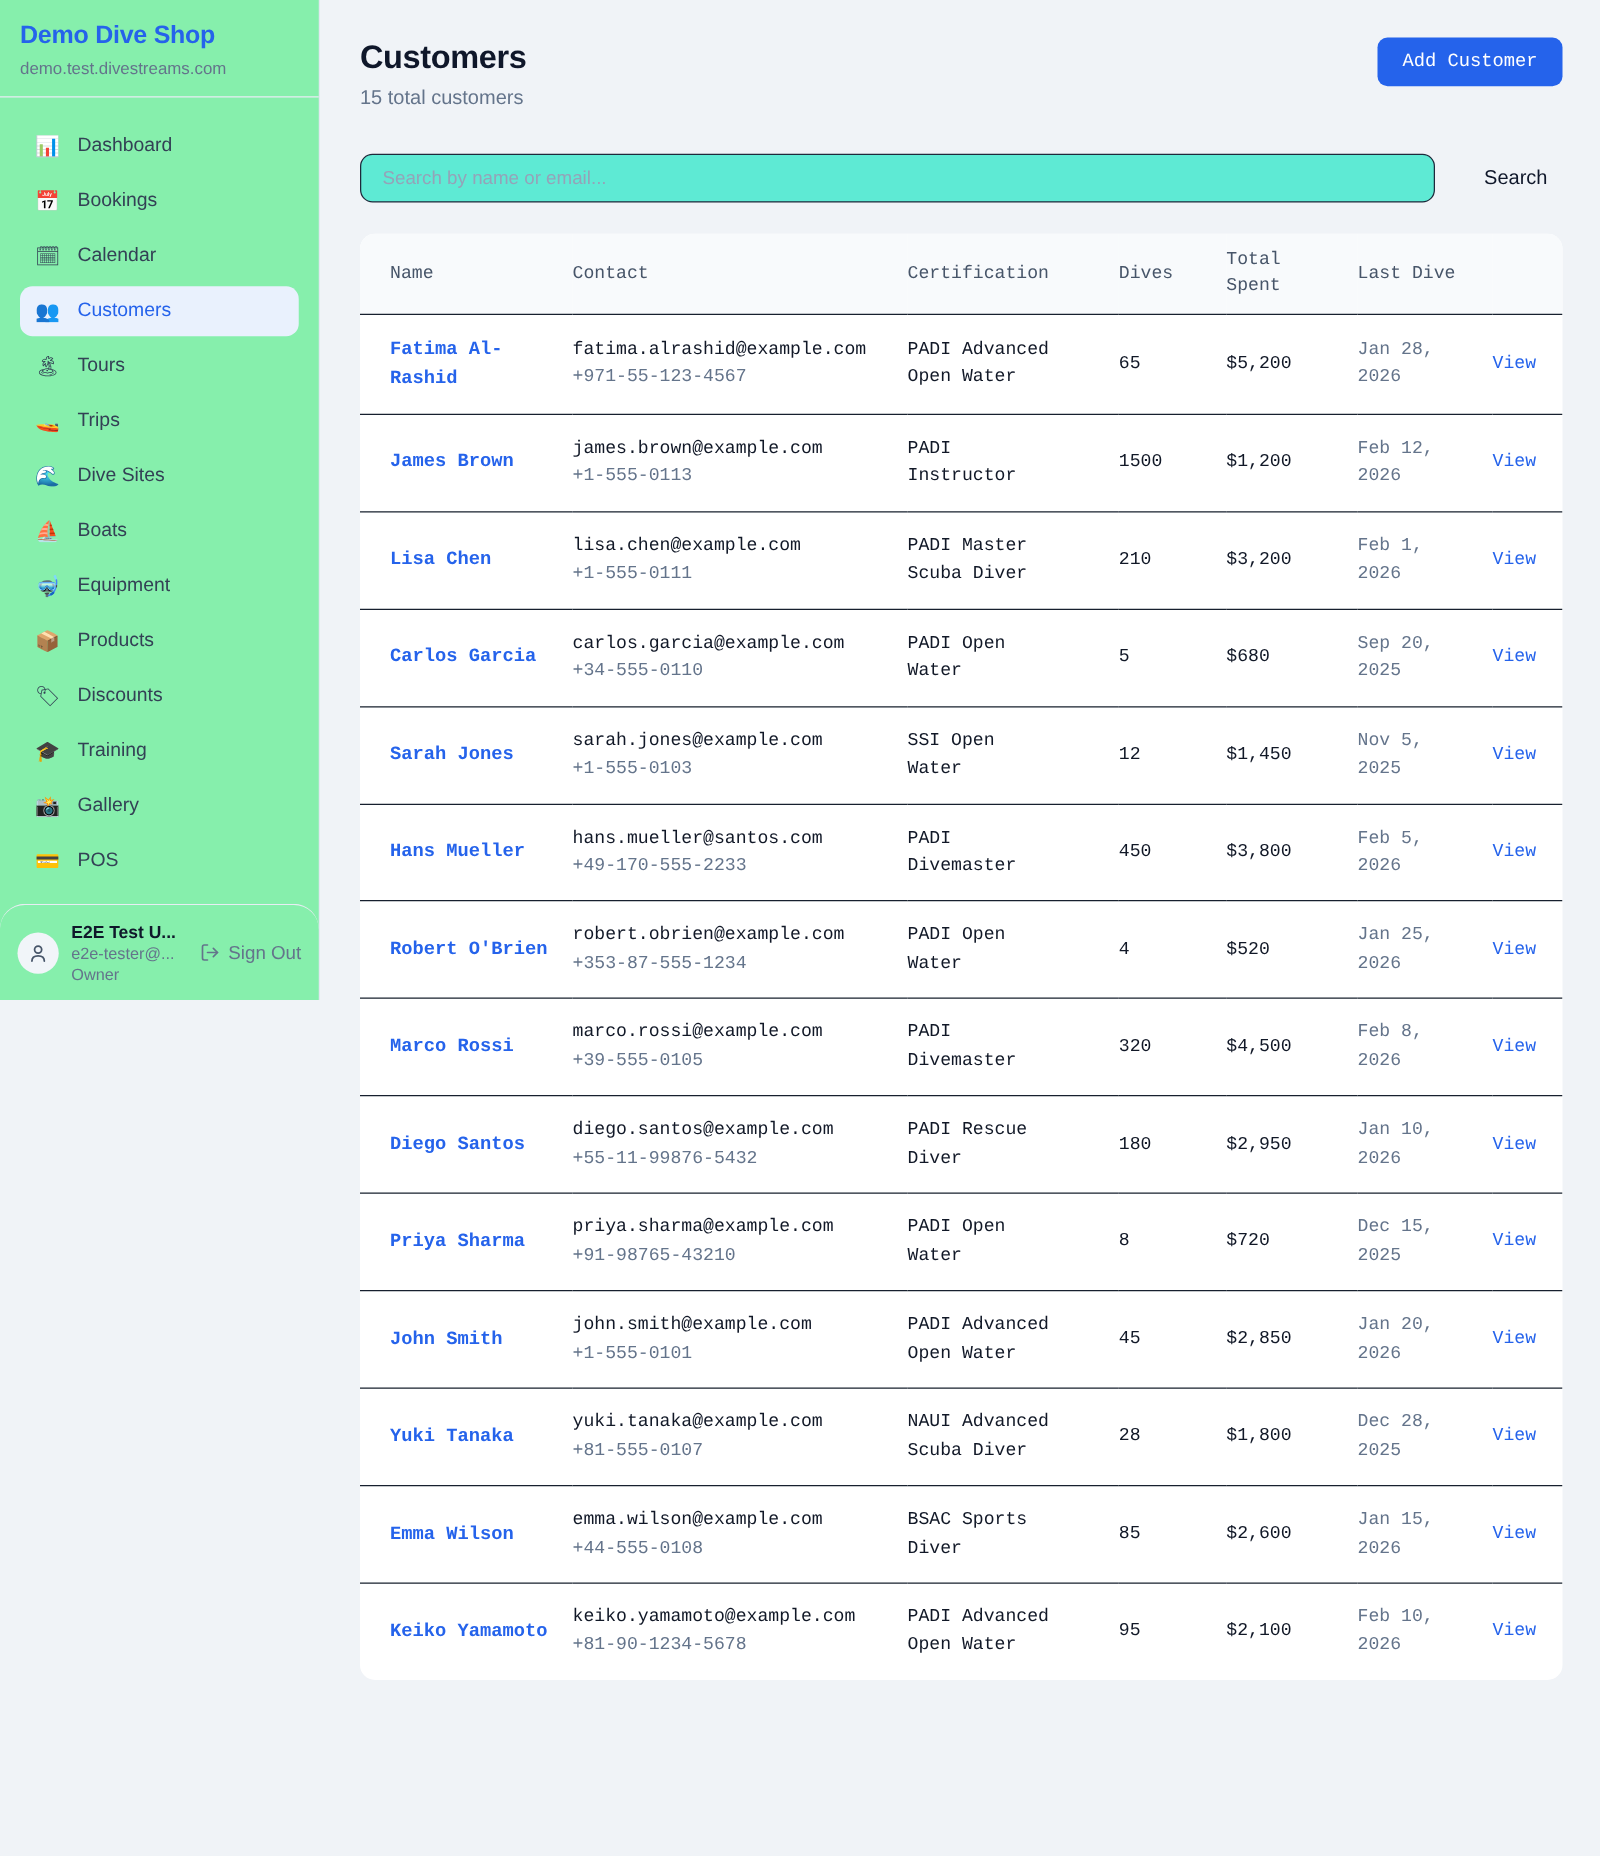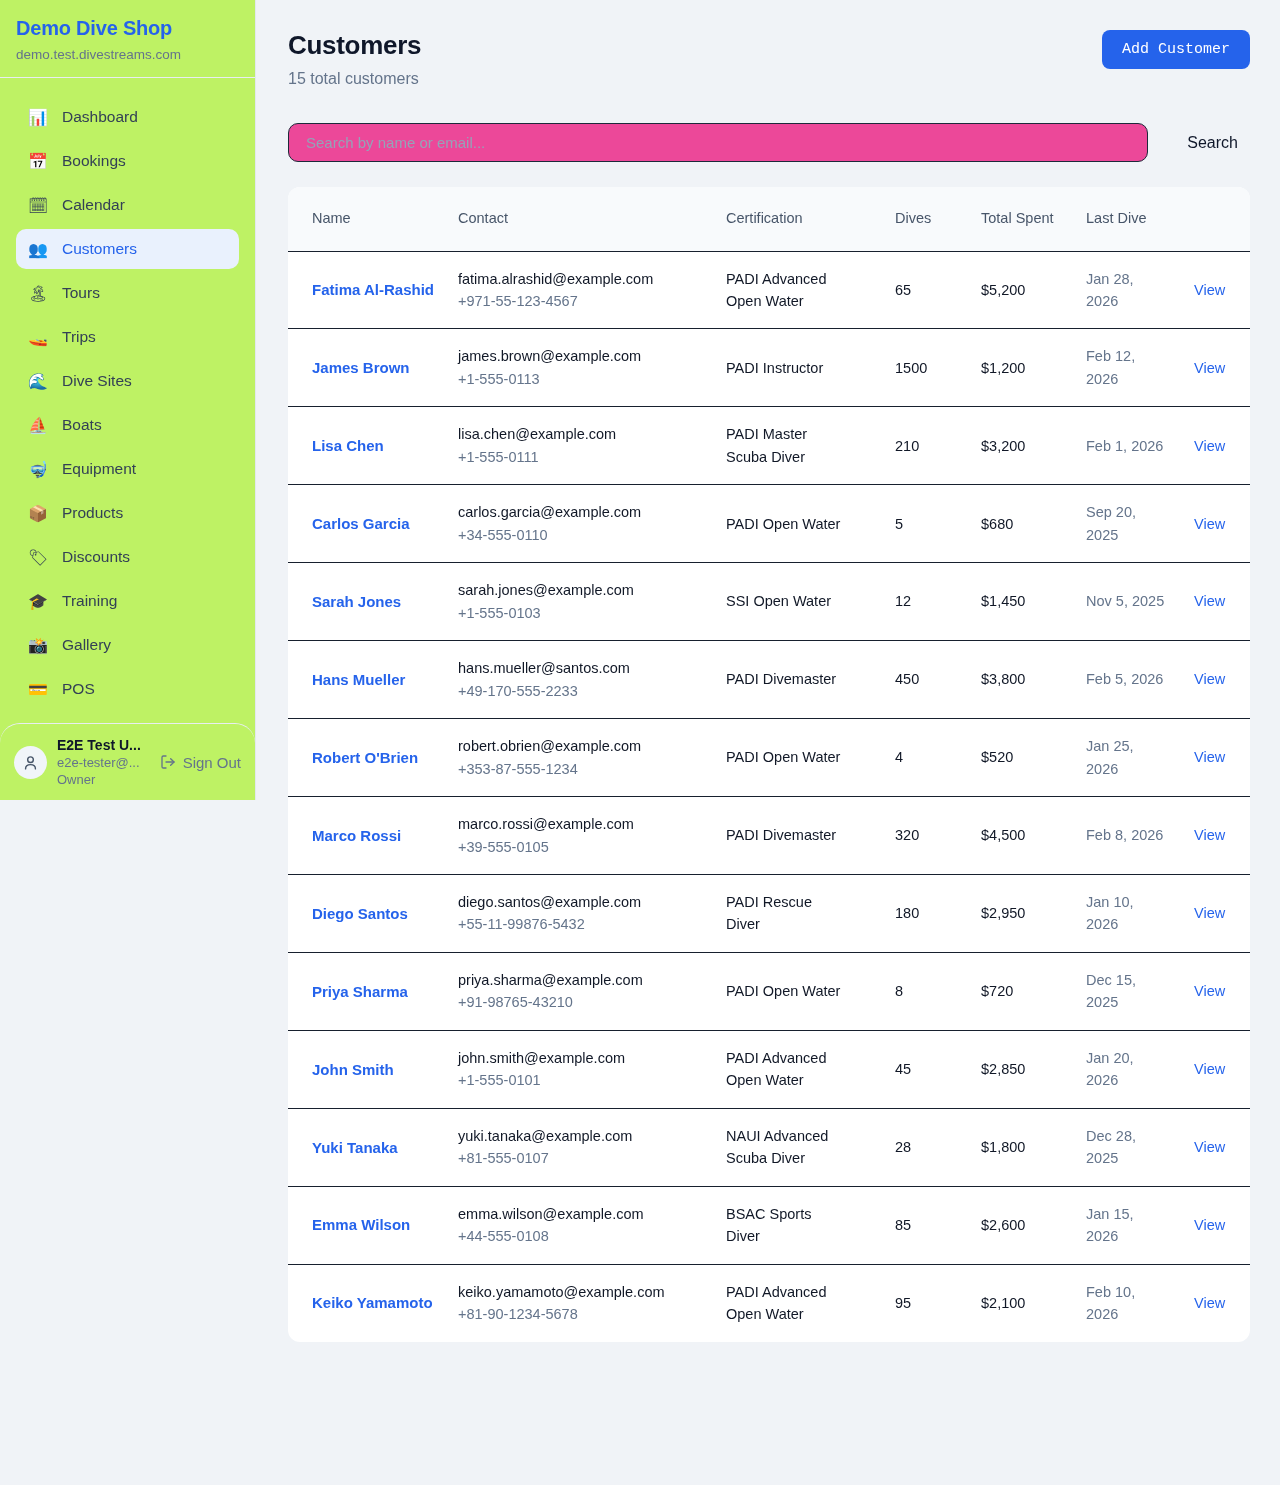--- a/index.html
+++ b/index.html
@@ -10,21 +10,21 @@
     position:relative;
     overflow:hidden;
     color:#0f172a;
   }
   :root { --accent:#2563eb; }
 
   
   .sidebar {
     position:absolute; left:0; top:0;
     width:256px; height:800px;
-    background:#bef264;
+    background:#86efac;
     border-right:1px solid #e2e8f0;
     display:flex; flex-direction:column;
   }
   .sidebar-header { padding:17px 16px 15px 16px; border-bottom:1px solid #e8edf3; }
   .brand-title { color:var(--accent); font-size:20px; font-weight:bold; letter-spacing:-0.2px; }
   .brand-sub { color:#64748b; font-size:13.5px; margin-top:7px; }
   .nav { flex:1; padding:19px 16px 0 16px; }
   .nav-item {
     display:flex; align-items:center; gap:14px;
     height:40px; margin-bottom:4px; padding:0 12px;
@@ -55,32 +55,32 @@
   .page-head { display:flex; justify-content:space-between; align-items:flex-start; }
   .page-title { font-size:26px; font-weight:bold; color:#0f172a; letter-spacing:-0.3px; }
   .page-sub { font-size:16px; color:#64748b; margin-top:9px; }
   .add-btn {
     background:var(--accent); color:#fff; border:none; border-radius:8px;
     font-size:15px; font-weight:500; font-family:Liberation Mono, monospace;
     padding:11px 20px; cursor:pointer;
   }
   .search-row { margin-top:35px; display:flex; align-items:center; }
   .search-input {
-    flex:1; height:39px; background:#ec4899;
+    flex:1; height:39px; background:#5eead4;
     border:1px solid #1e293b; border-radius:10px;
     padding:0 17px; font-size:15px; font-family:inherit; color:#0f172a;
   }
   .search-input::placeholder { color:#94a3b8; }
   .search-btn {
     background:none; border:none; font-family:inherit;
     font-size:16px; color:#0f172a; margin-left:27px; padding:8px 12px; cursor:pointer;
   }
 
   
-  .table-card { margin-top:25px; background:#fff; border-radius:12px; overflow:hidden; }
+  .table-card { margin-top:25px; background:#fff; border-radius:12px; overflow:hidden;font-family:Liberation Mono, monospace; }
   table { width:100%; border-collapse:collapse; table-layout:fixed; }
   th {
     background:#f8fafc; text-align:left;
     color:#475569; font-size:14.5px; font-weight:normal; line-height:1.45;
     padding:11px 16px 11px 0; height:64px; vertical-align:middle;
     border-bottom:1px solid #17202e;
   }
   td {
     padding:16px 16px 16px 0; vertical-align:middle;
     font-size:14.5px; line-height:1.55;

